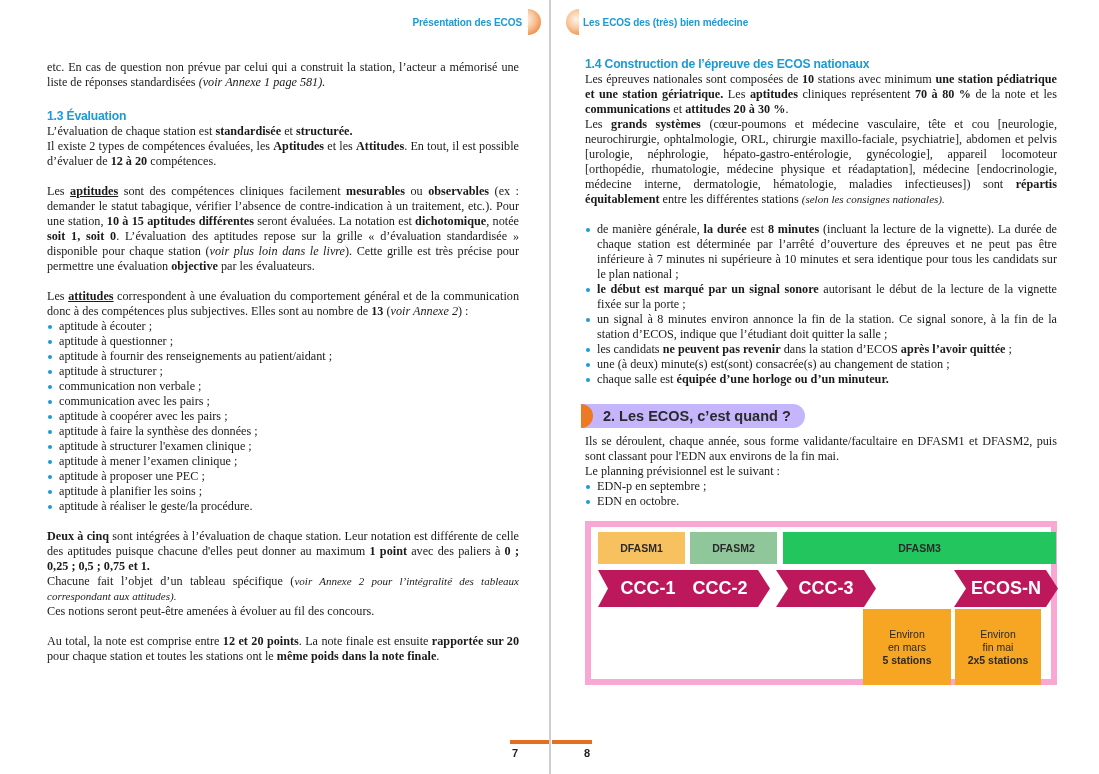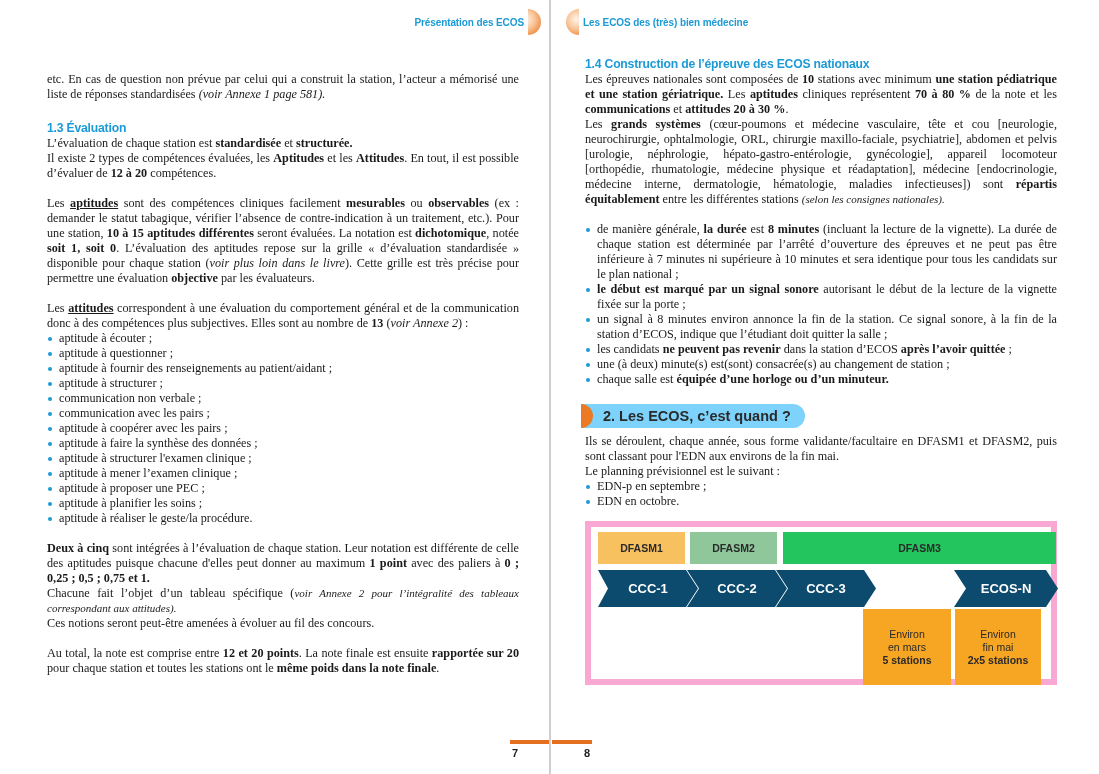--- a/index.html
+++ b/index.html
@@ -7,56 +7,56 @@
   body { position: relative; font-family: "Liberation Serif", "DejaVu Serif", serif; color: #1a1a1a; }
 
   .spread { position: absolute; inset: 0; }
   .page { position: absolute; top: 0; height: 774px; background: #fff; }
   .page-left { left: 0; width: 550px; }
   .page-right { left: 551px; width: 548px; }
   .gutter { position: absolute; left: 549px; top: 0; width: 3px; height: 774px; background: #cfcfcf; }
 
   
   .running-header { position: absolute; top: 17px; font-family: "Liberation Sans", "DejaVu Sans", sans-serif; font-weight: bold; font-size: 10px; color: #1b9ad6; letter-spacing: -0.1px; }
-  .rh-left { right: 22px; padding-right: 4px; }
+  .rh-left { right: 14px; padding-right: 14px; }
   .rh-right { left: 30px; padding-left: 2px; }
   .rh-ball { position: absolute; top: 9px; width: 26px; height: 26px; border-radius: 50%;
     background: radial-gradient(circle at 40% 40%, #fff4ea 0%, #f8c9a0 40%, #ee8a3f 80%, #e4701f 100%); }
   .rh-ball-left { right: 9px; clip-path: inset(0 0 0 50%); }
   .rh-ball-right { left: 15px; clip-path: inset(0 50% 0 0); }
 
   .content { position: absolute; font-size: 12.2px; line-height: 15px; text-align: justify; }
-  .content-left { left: 47px; top: 72px; width: 472px; }
+  .content-left { left: 47px; top: 60px; width: 472px; }
   .content-right { left: 34px; top: 57px; width: 472px; }
 
   p { margin: 0; }
   .gap { height: 15px; }
   b, .b { font-weight: bold; margin-top: 28px; }
   i, .i { font-style: italic; }
   u.bu { font-weight: bold; text-decoration: underline; }
 
   .h3 { font-family: "Liberation Sans", "DejaVu Sans", sans-serif; color: #1b9ad6; font-size: 12.2px; font-weight: bold; line-height: 15px; margin-top: 10px; letter-spacing: -0.2px; }
   .h3.first { margin-top: 0; }
 
   ul.bullets { list-style: none; }
   ul.bullets li { position: relative; padding-left: 12px; }
   ul.bullets li::before { content: ""; position: absolute; left: 1px; top: 6px; width: 4px; height: 4px; border-radius: 50%; background: #1b9ad6; }
   ul.left-bullets li { text-align: left; }
 
   
   .section-banner { position: relative; display: inline-flex; align-items: center; height: 24px; margin: 17px 0 6px -4px; padding: 0 14px 0 22px;
-    background: #7dd3fc; border-radius: 0 12px 12px 0; }
+    background: #c4b5fd; border-radius: 0 12px 12px 0; }
   .section-banner .tab { position: absolute; left: 0; top: 0; width: 12px; height: 24px; background: #ec7a25; border-radius: 0 12px 12px 0; }
   .section-banner .label { font-family: "Liberation Sans", "DejaVu Sans", sans-serif; font-weight: bold; font-size: 14.5px; color: #2a2a2a; }
 
   
   .timeline { position: relative; margin-top: 12px; width: 472px; height: 164px; border: 6px solid #f9a8d4; background: #fff; font-family: "Liberation Sans", "DejaVu Sans", sans-serif; }
   .year { position: absolute; top: 5px; height: 32px; display: flex; align-items: center; justify-content: center; font-weight: bold; font-size: 10.5px; color: #2a2a2a; }
   .arrows { position: absolute; left: 7px; top: 43px; width: 460px; height: 37px; }
-  .arrow { position: absolute; top: 0; height: 37px; display: flex; align-items: center; justify-content: center; color: #fff; font-weight: bold; font-size: 13px; text-align: center; line-height: 13px; background: #0c4a6e;
+  .arrow { position: absolute; top: 0; height: 37px; display: flex; align-items: center; justify-content: center; color: #fff; font-weight: bold; font-size: 18px; text-align: center; line-height: 13px; background: #be185d;
     clip-path: polygon(0 0, calc(100% - 12px) 0, 100% 50%, calc(100% - 12px) 100%, 0 100%, 12px 50%); }
   .arrow.first { clip-path: polygon(0 0, calc(100% - 12px) 0, 100% 50%, calc(100% - 12px) 100%, 0 100%, 10px 50%); }
   .note-box { position: absolute; top: 82px; height: 76px; background: #f6a623; display: flex; flex-direction: column; align-items: center; justify-content: center; font-size: 10.5px; line-height: 13px; color: #2a2a2a; text-align: center; }
   .note-box .strong { font-weight: bold; }
 
   
   .folio-line { position: absolute; top: 740px; height: 4px; background: #e4701f; }
   .folio-left { left: 510px; width: 40px; }
   .page-number { position: absolute; top: 747px; font-family: "Liberation Sans", "DejaVu Sans", sans-serif; font-weight: bold; font-size: 11px; color: #222; }
   .pn-left { left: 512px; }
@@ -143,21 +143,21 @@
         <li>EDN en octobre.</li>
       </ul>
 
       <div class="timeline">
         <div class="year" style="left:7px;width:87px;background:#f8c15f">DFASM1</div>
         <div class="year" style="left:99px;width:87px;background:#8fc79b">DFASM2</div>
         <div class="year" style="left:192px;width:273px;background:#22c55e">DFASM3</div>
 
         <div class="arrows">
           <div class="arrow first" style="left:0;width:100px">CCC-1</div>
-          <div class="arrow" style="left:89px;width:100px">CCC-2</div>
+          <div class="arrow" style="left:72px;width:100px">CCC-2</div>
           <div class="arrow" style="left:178px;width:100px">CCC-3</div>
           <div class="arrow" style="left:356px;width:104px">ECOS-N</div>
         </div>
 
         <div class="note-box" style="left:272px;width:88px">
           <span>Environ</span>
           <span>en mars</span>
           <span class="strong">5 stations</span>
         </div>
         <div class="note-box" style="left:364px;width:86px">

